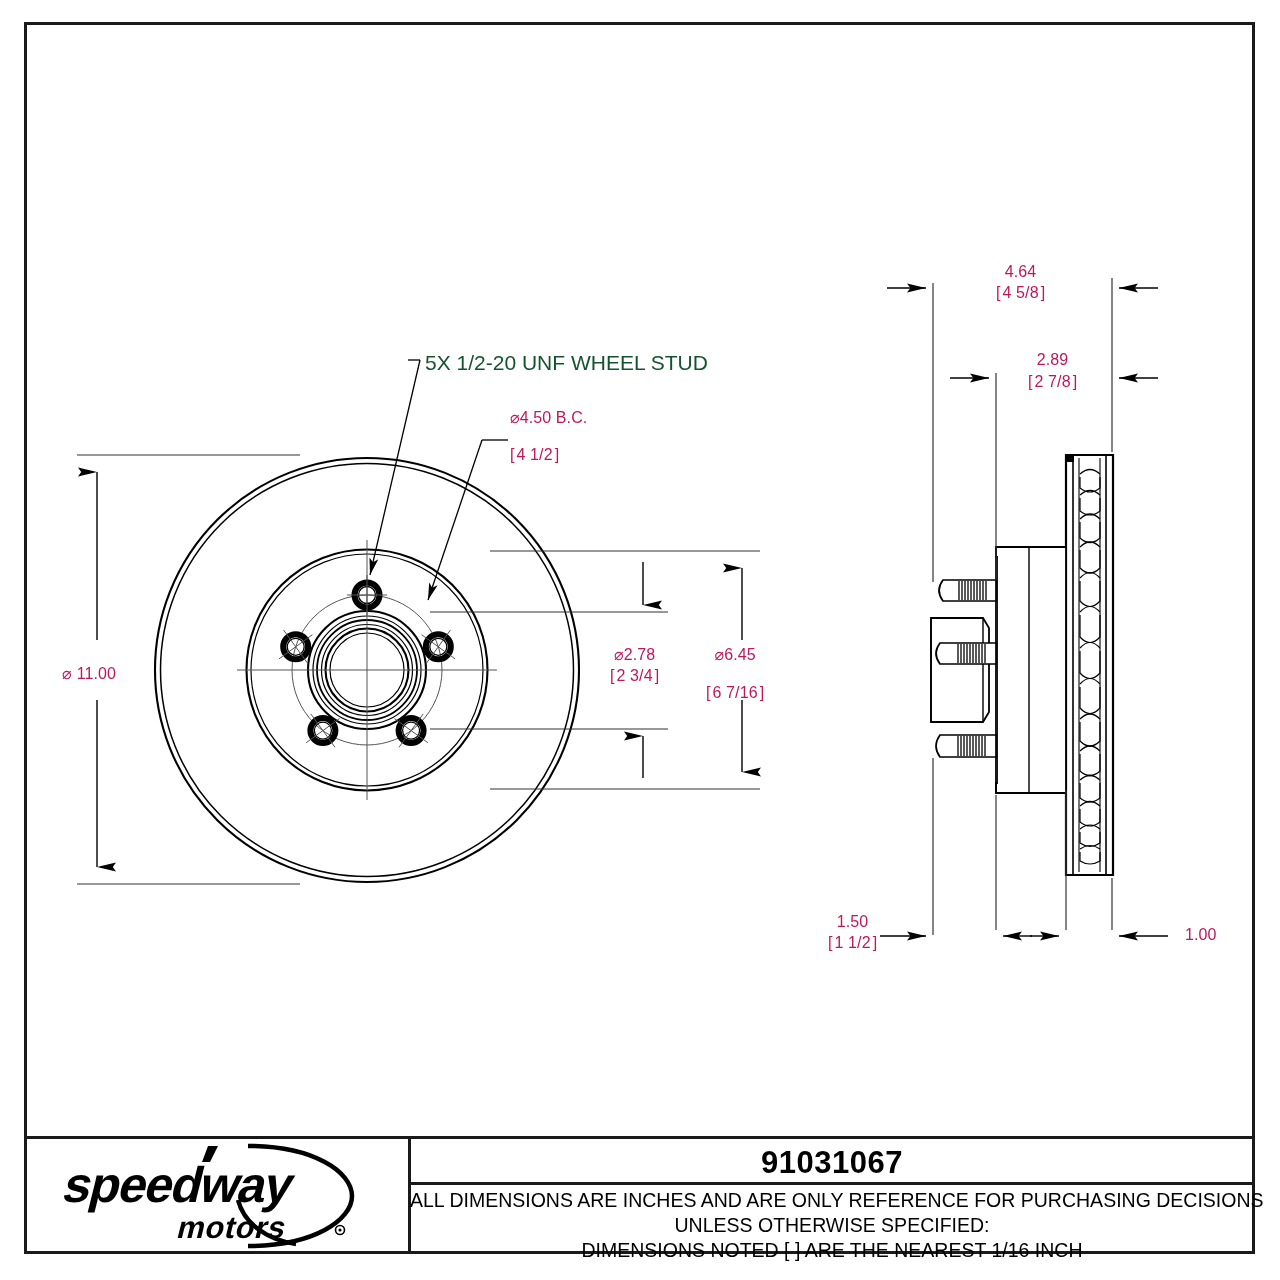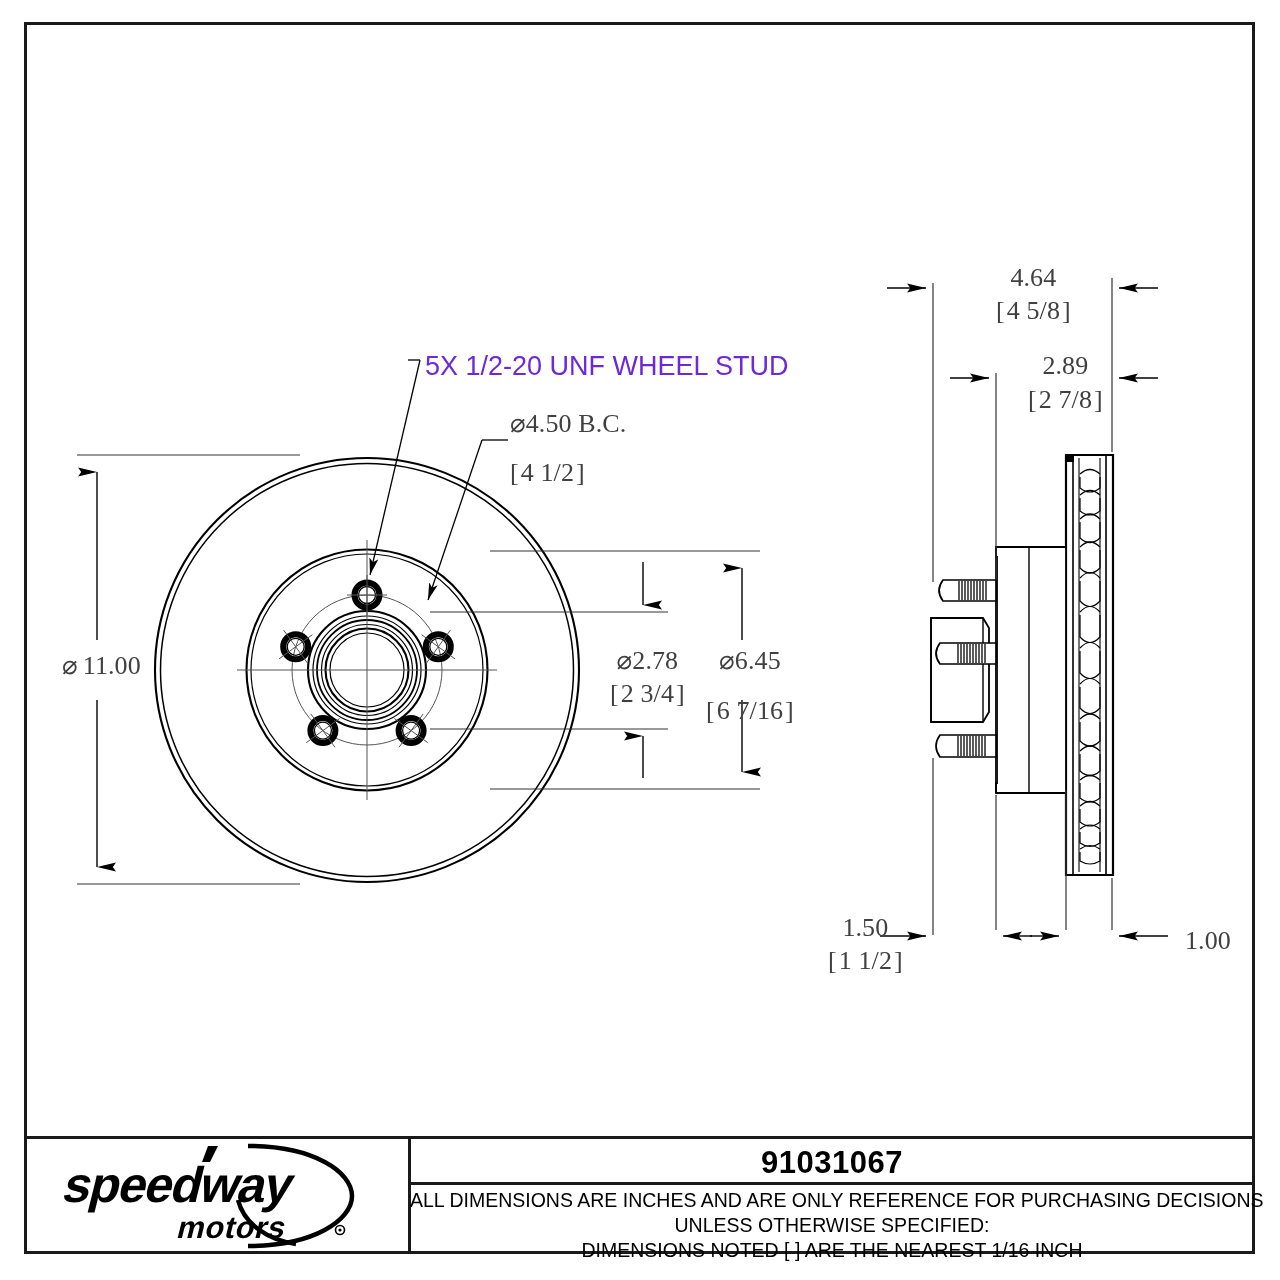--- a/index.html
+++ b/index.html
@@ -22,35 +22,35 @@
   }
   #drawing-svg {
     position: absolute;
     left: 0;
     top: 0;
     width: 1280px;
     height: 1280px;
   }
   .dim-text {
     position: absolute;
-    font-family: Liberation Serif, serif;
-    font-size: 26px;
-    color: #404040;
+    font-family: Liberation Sans, sans-serif;
+    font-size: 16px;
+    color: #be185d;
     white-space: nowrap;
     line-height: 1.22;
     letter-spacing: 0.1px;
   }
   .dim-text .brk {
     display: inline-block;
   }
   .note-text {
     position: absolute;
     font-family: "Liberation Sans", sans-serif;
-    font-size: 27px;
-    color: #6d28d9;
+    font-size: 21px;
+    color: #14532d;
     white-space: nowrap;
   }
   .tb-part {
     position: absolute;
     font-family: "Liberation Sans", sans-serif;
     font-weight: bold;
     font-size: 31px;
     letter-spacing: 0.5px;
     color: #000;
     white-space: nowrap;
@@ -354,21 +354,21 @@
 
     <g stroke="#1a1a1a" fill="none">
       <line x1="25.5" y1="1137.5" x2="1253.5" y2="1137.5" stroke-width="3"></line>
       <line x1="409.5" y1="1137.5" x2="409.5" y2="1252" stroke-width="3"></line>
       <line x1="409.5" y1="1183.5" x2="1253.5" y2="1183.5" stroke-width="3"></line>
     </g>
   </svg>
 
   <div class="note-text" style="left:425px; top:351px;">5X 1/2-20 UNF WHEEL STUD</div>
 
-  <div class="dim-text" style="left:62px; top:650px;">
+  <div class="dim-text" style="left:62px; top:664px;">
     <span>⌀</span><span style="margin-left:5px;">11.00</span>
   </div>
 
   <div class="dim-text" style="left:510px; top:408px;">
     <div>
       <span>⌀</span><span>4.50  B.C.</span>
     </div>
     <div style="margin-top:17px;">
       <span class="brk">[</span><span style="margin:0 2px;">4 1/2</span><span class="brk">]</span>
     </div>

